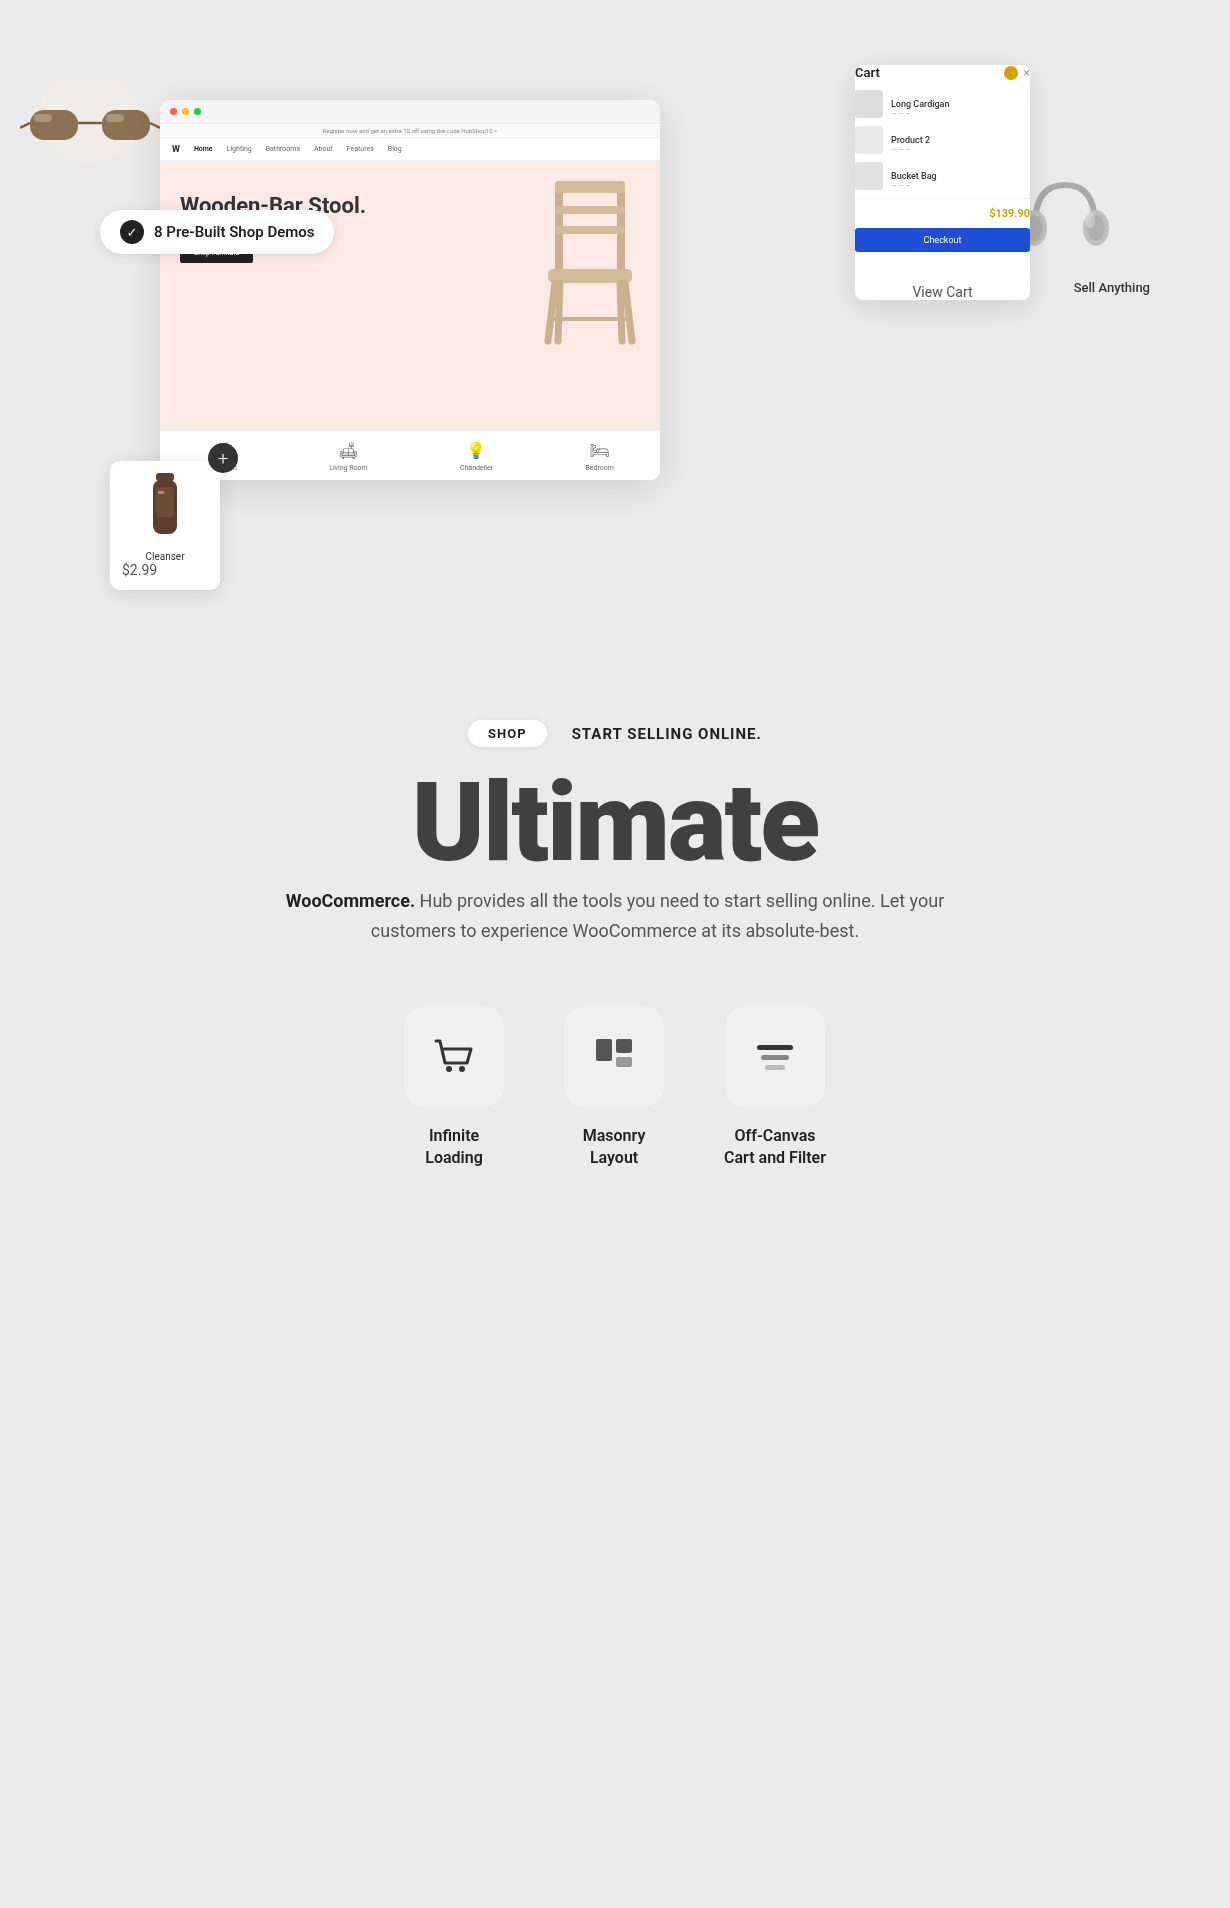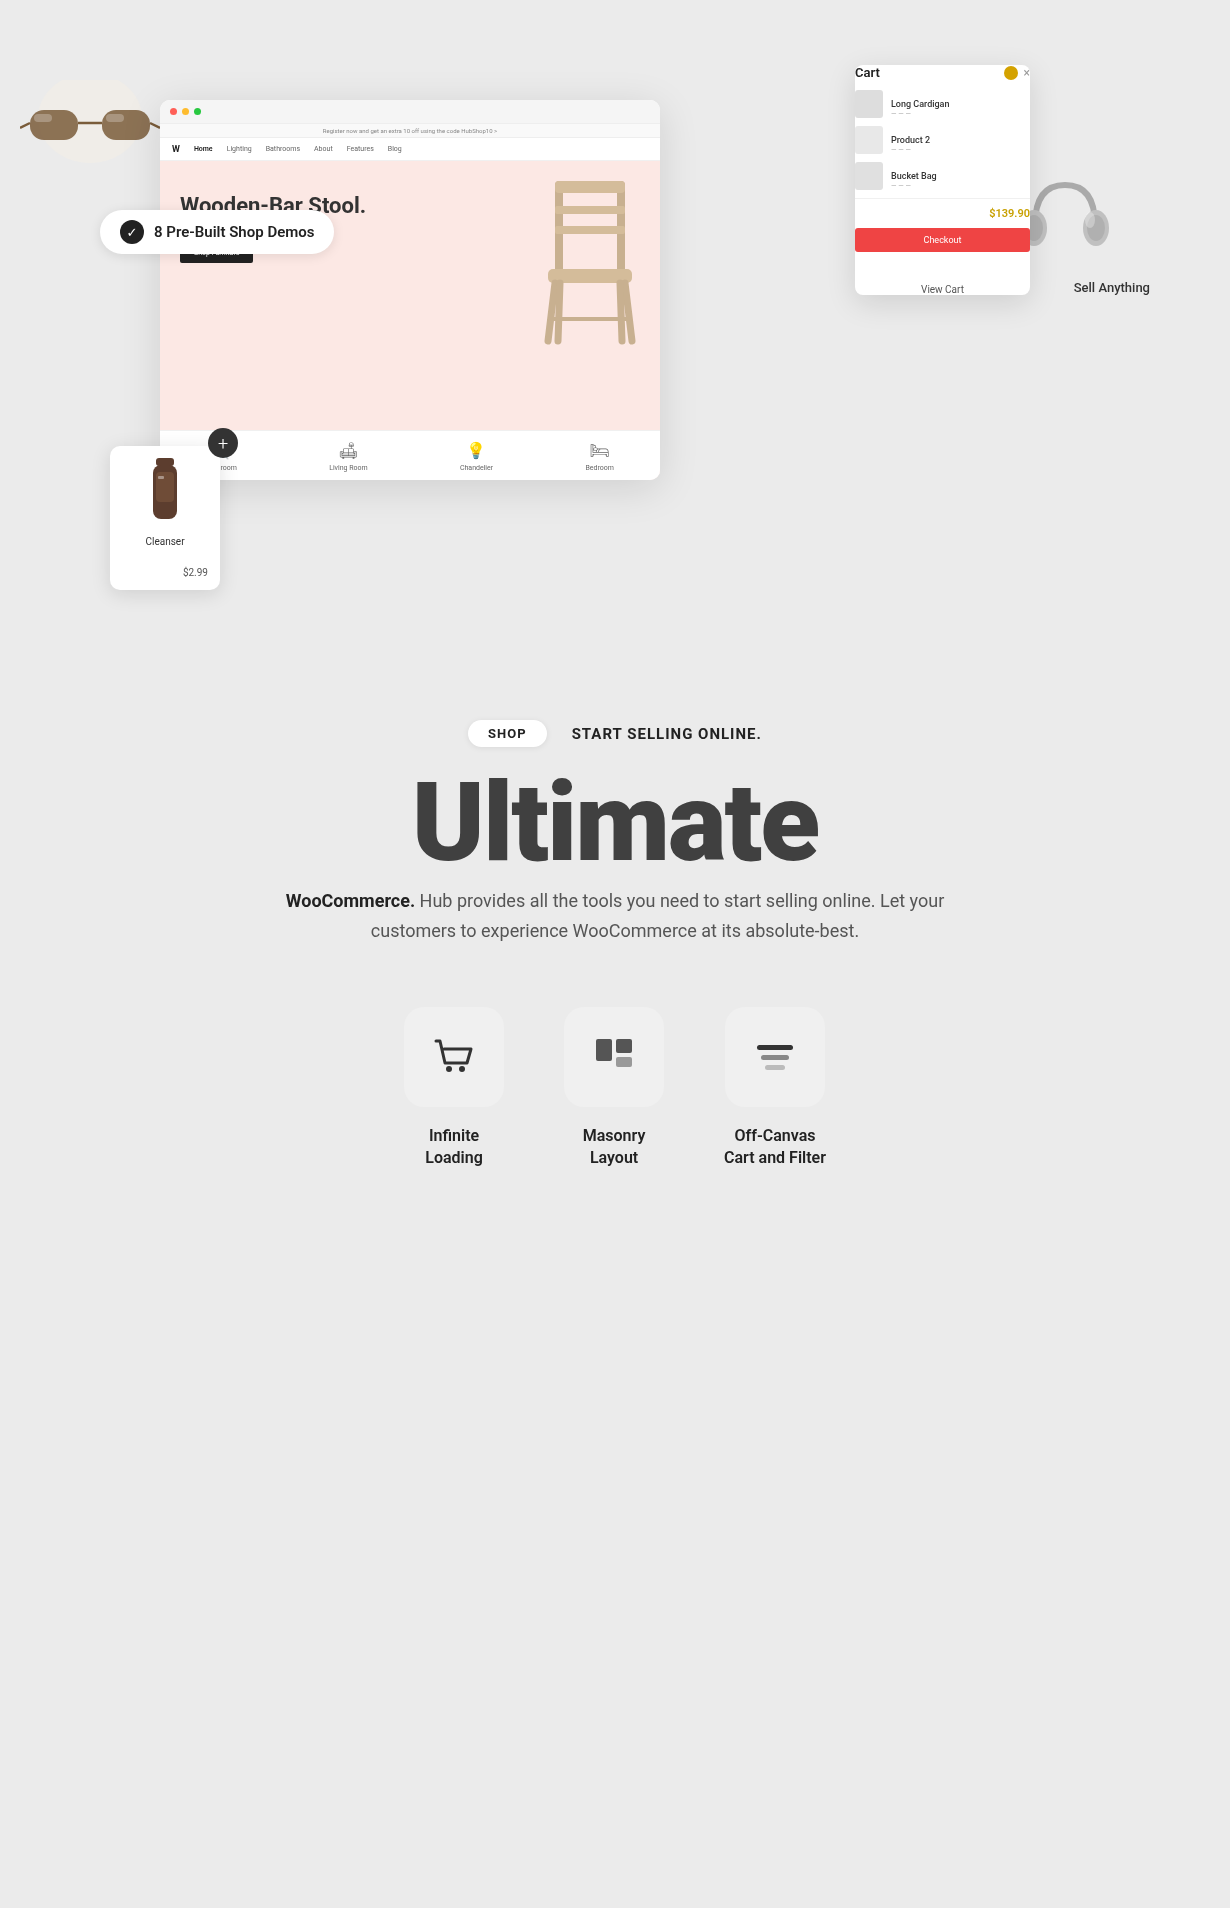--- a/index.html
+++ b/index.html
@@ -247,31 +247,31 @@
       margin: 8px 0;
     }
     .cart-total {
       text-align: right;
       font-size: 11px;
       font-weight: 600;
       color: #c8a000;
       margin-bottom: 8px;
     }
     .cart-checkout-btn {
-      background: #ef4444;
+      background: #1d4ed8;
       color: white;
       font-size: 9px;
       text-align: center;
       padding: 7px;
       border-radius: 3px;
       margin-bottom: 5px;
     }
     .cart-viewcart {
       text-align: center;
-      font-size: 10px;
+      font-size: 14px;
       color: #555;
       margin-top: 32px;
     }
 
     
     .cleanser-card {
       position: absolute;
       left: 110px;
       bottom: 50px;
       width: 110px;
@@ -300,24 +300,23 @@
       height: 70px;
       margin: 0 auto 8px;
       display: block;
     }
     .cleanser-name {
       font-size: 10px;
       color: #333;
       text-align: center;
     }
     .cleanser-price {
-      font-size: 10px;
+      font-size: 14px;
       color: #555;
-      text-align: right;
-      margin-top: 20px;
+      text-align: left;
     }
 
     
     .headphones {
       position: absolute;
       right: 120px;
       top: 170px;
       width: 90px;
       height: 90px;
     }

